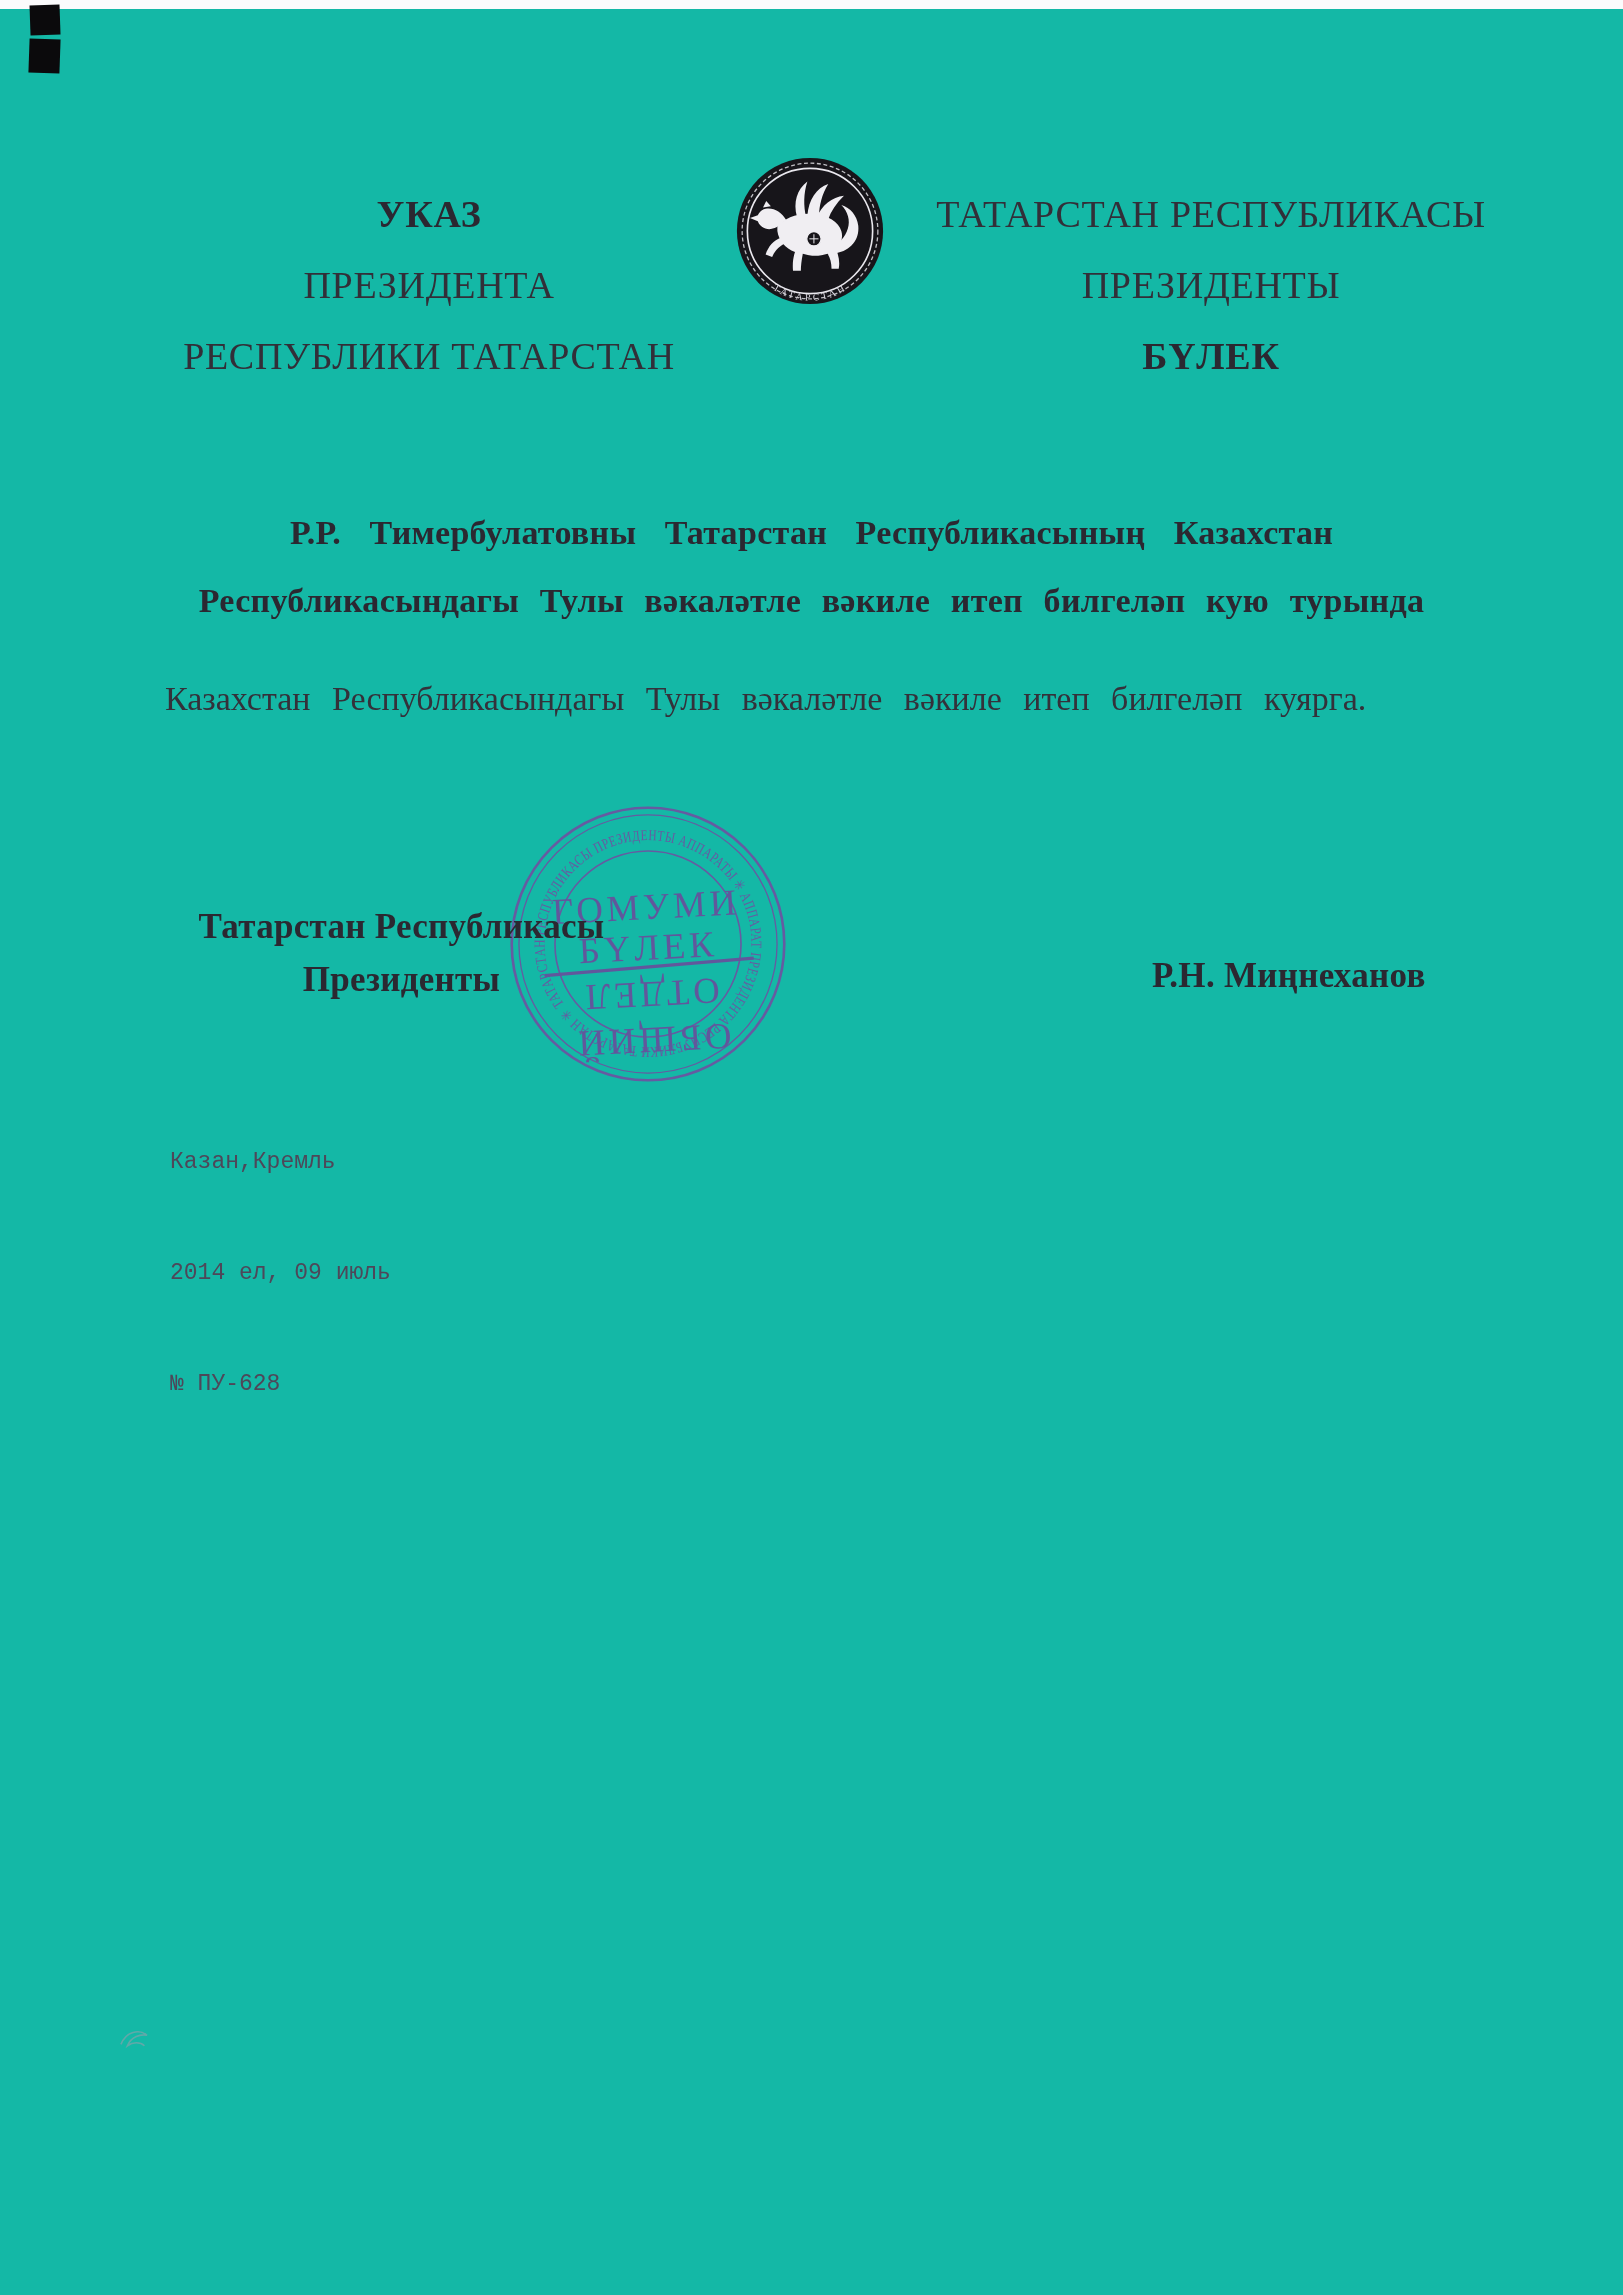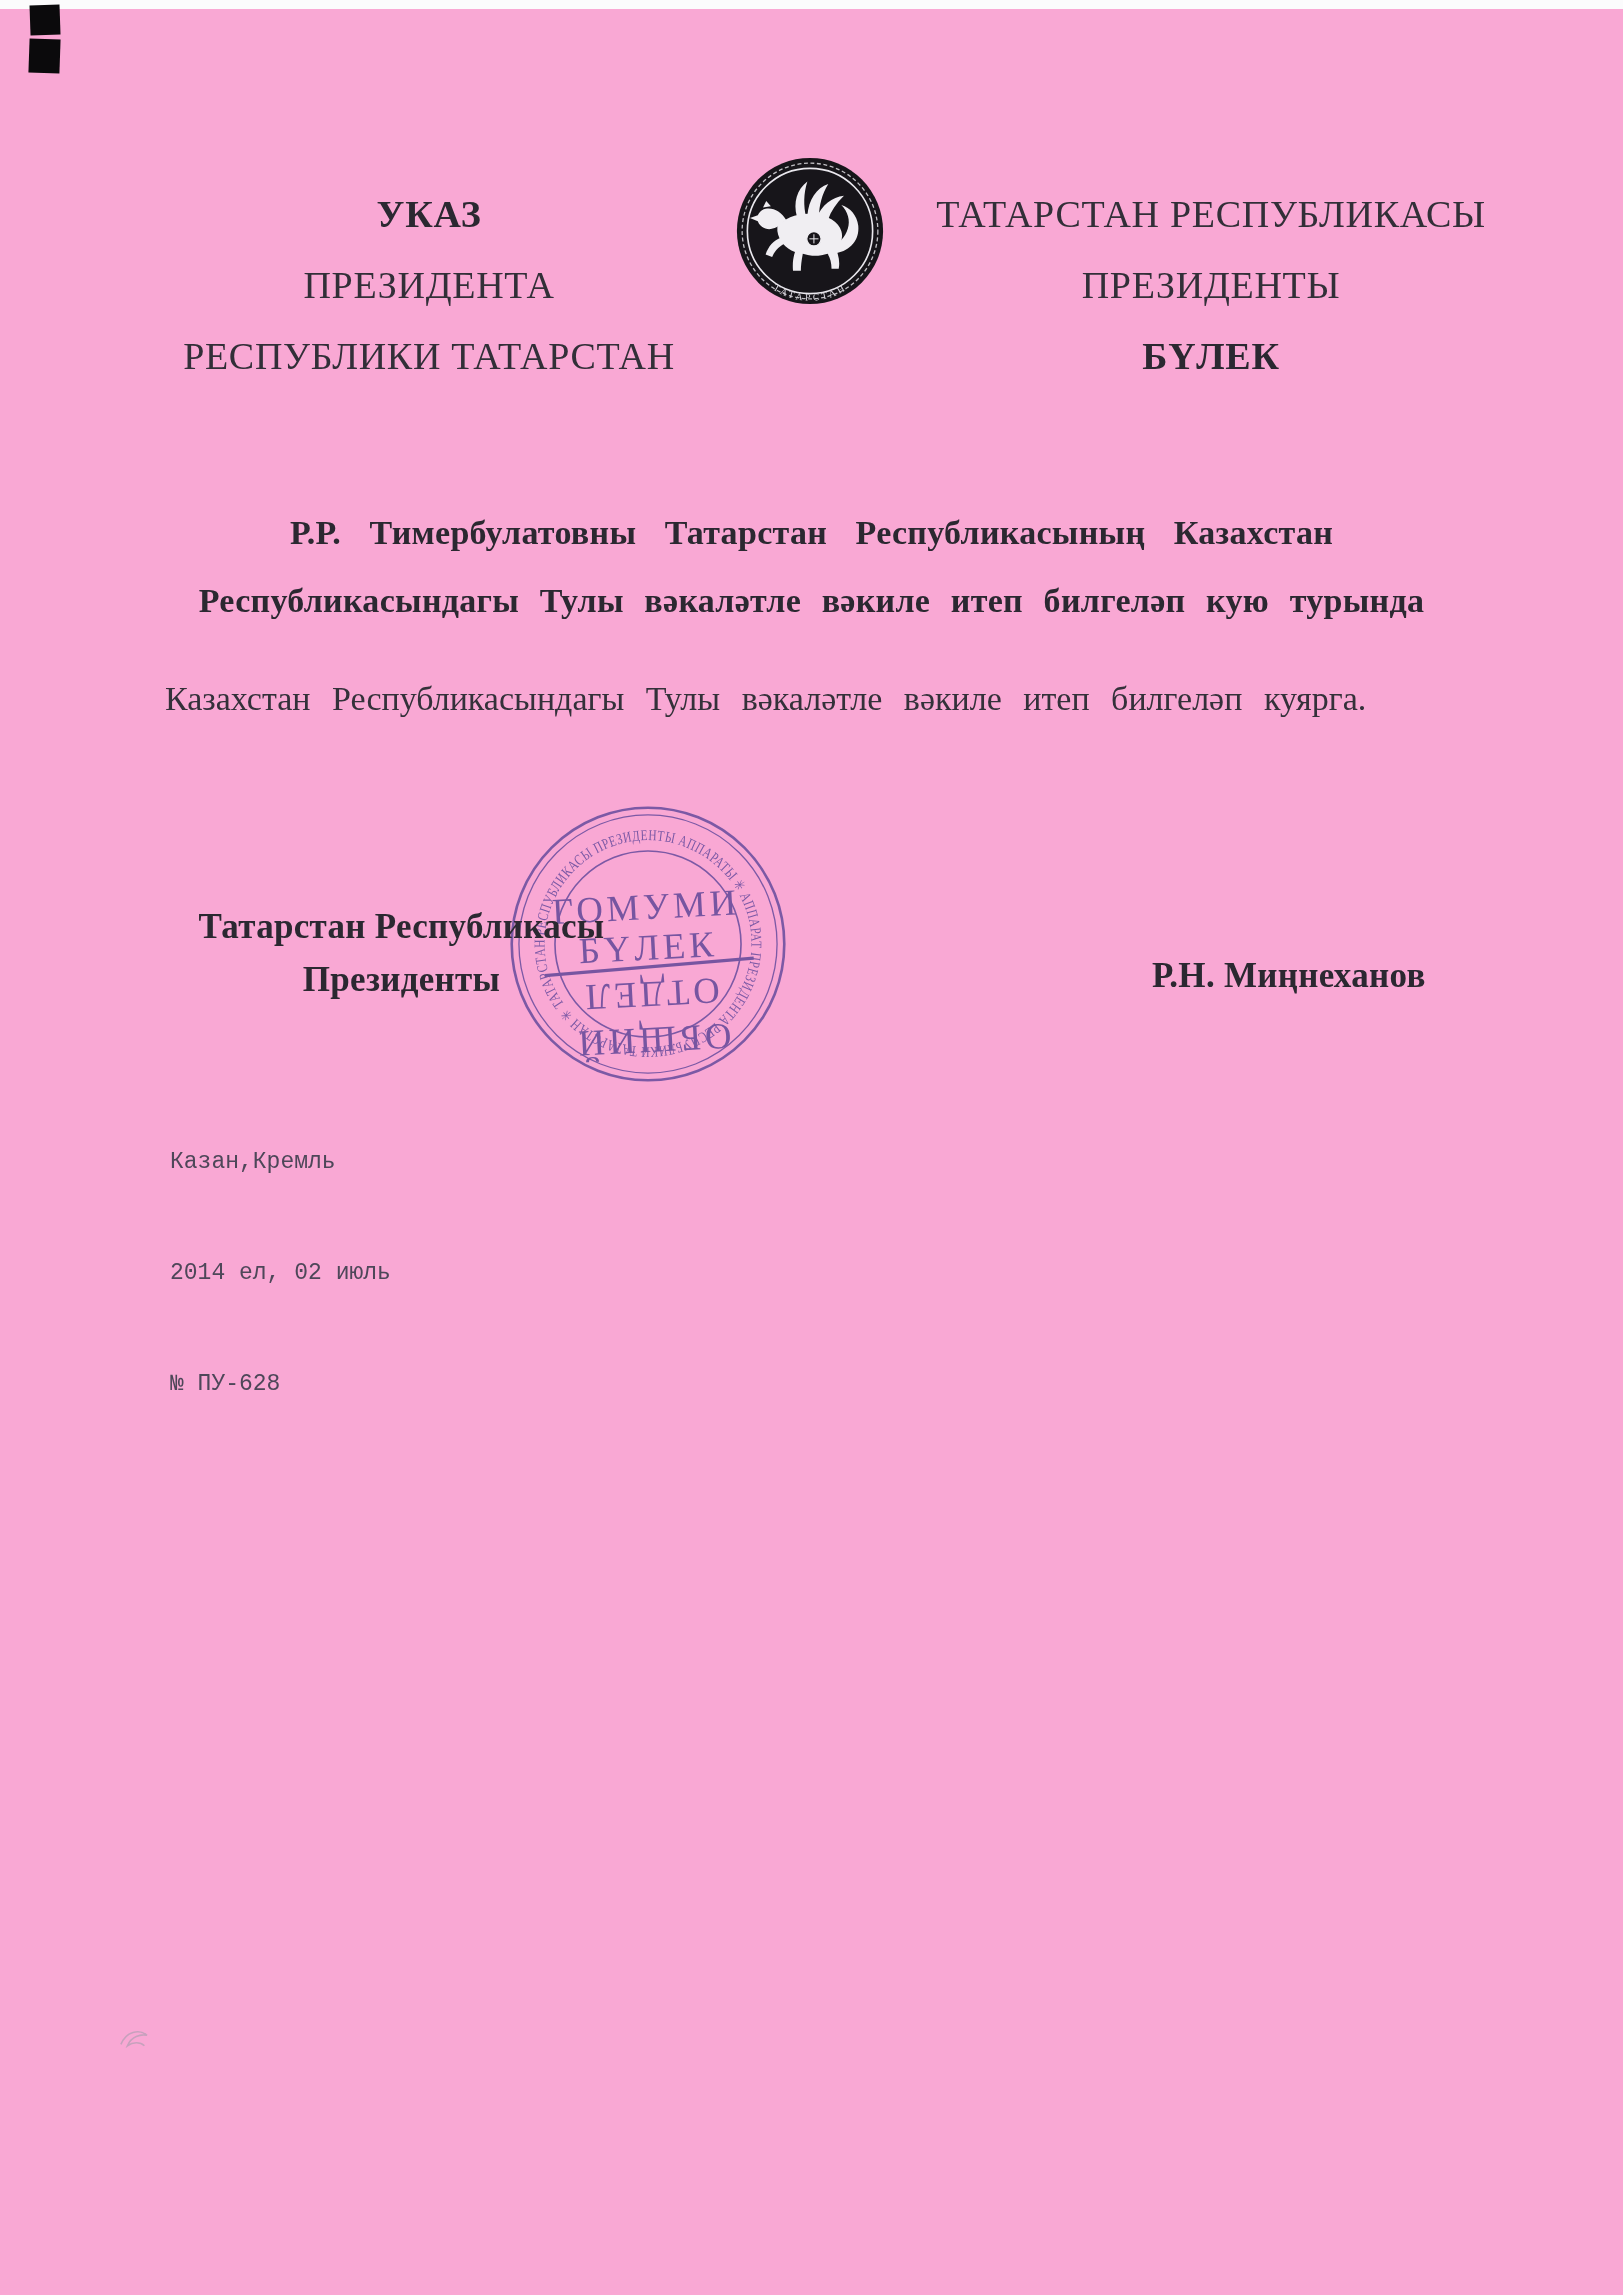--- a/index.html
+++ b/index.html
@@ -1,19 +1,19 @@
 <!DOCTYPE html>
 <html style="font-size:10.5px"><head>
 <meta charset="utf-8">
 <style>
   html,body{margin:0;padding:0;}
   .page{
     position:relative;
     width:1623px;height:2295px;
-    background:#f9a8d4;
+    background:#14b8a6;
     overflow:hidden;
     font-family:"Liberation Serif", serif;
     color:#312e38;
   }
   .scan-edge{position:absolute;left:0;top:0;width:100%;height:9.2px;background:#fbfbfc;}
   .corner-mark{position:absolute;background:#0b0a0c;}
   .corner-mark.m1{left:30px;top:4.6px;width:30px;height:29.5px;transform:rotate(-2deg);}
   .corner-mark.m2{left:29px;top:39px;width:31px;height:34px;transform:rotate(2deg);}
 
   .hdr-col{
@@ -140,21 +140,21 @@
   </svg>
 
   <div class="sig-org">
     <div class="s1">Татарстан Республикасы</div>
     <div class="s2">Президенты</div>
   </div>
   <div class="sig-name">Р.Н. Миңнеханов</div>
 
   <div class="footer-block">
     <div>Казан,Кремль</div>
-    <div>2014 ел, 02 июль</div>
+    <div>2014 ел, 09 июль</div>
     <div>№ ПУ-628</div>
   </div>
 
   <svg class="pencil-mark" width="47" height="29" viewBox="0 0 72 44">
     <path d="M6,28 C14,8 34,4 46,14 C36,12 22,16 16,30 C24,24 36,24 42,30" stroke="#a09cab" stroke-width="2.5" fill="none"></path>
   </svg>
 </div>
 
 
 </body></html>

